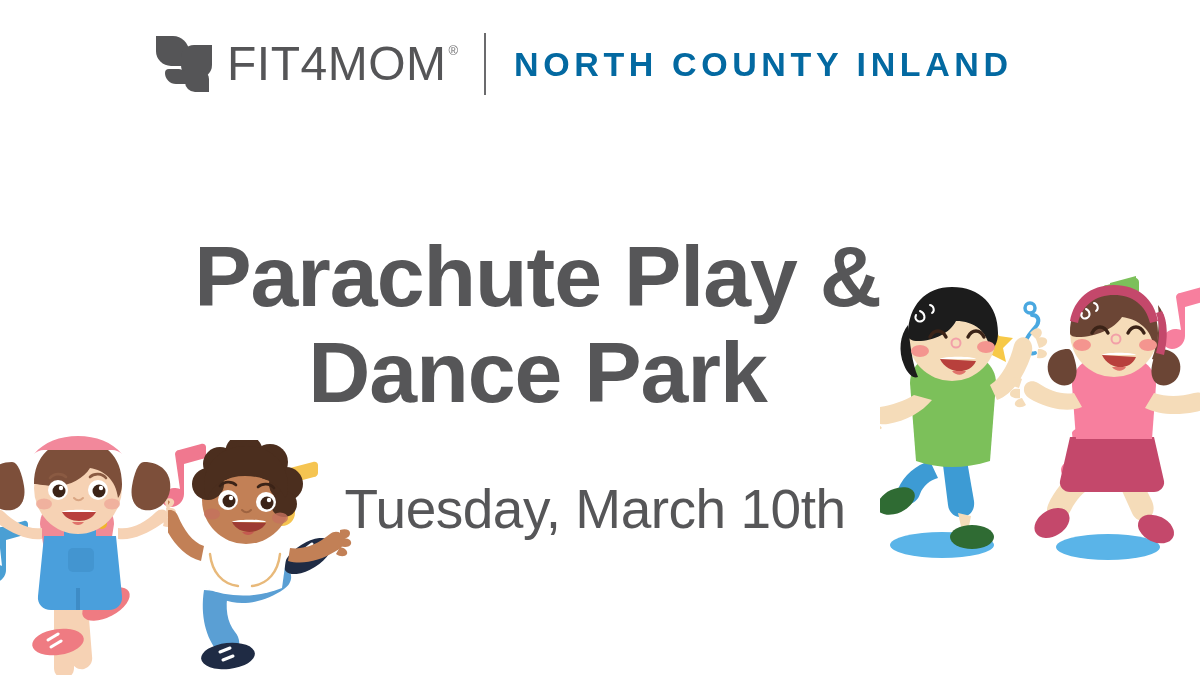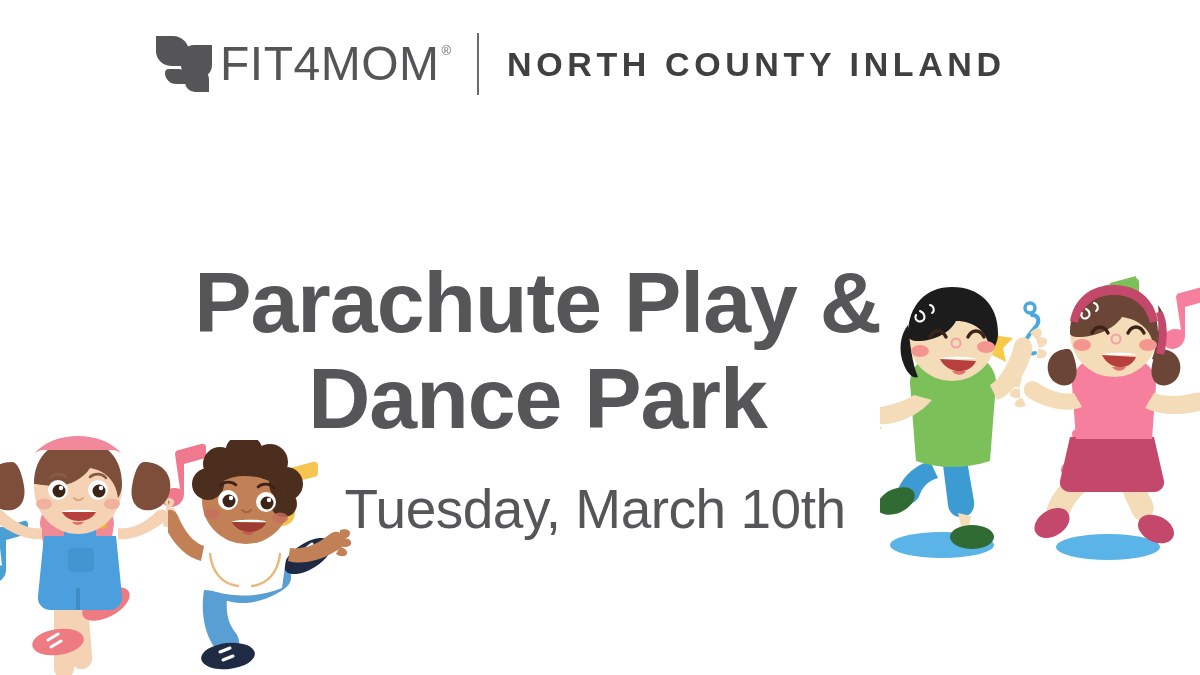--- a/index.html
+++ b/index.html
@@ -22,21 +22,21 @@
     left: 155px;
     top: 33px;
     display: flex;
     align-items: center;
     height: 62px;
   }
   #brand-mark { width: 58px; height: 58px; flex: none; }
   #brand-wordmark-wrap {
     display: flex;
     align-items: flex-start;
-    margin-left: 7px;
+    margin-left: 14px;
   }
   #brand-wordmark {
     font-size: 48px;
     letter-spacing: 0.5px;
     color: #555557;
     font-weight: 400;
     line-height: 1;
     white-space: nowrap;
   }
   #brand-reg {
@@ -50,30 +50,30 @@
     width: 2px;
     height: 62px;
     background: #6b6b6d;
     margin: 0 28px 0 26px;
     flex: none;
   }
   #chapter-name {
     font-size: 34px;
     font-weight: bold;
     letter-spacing: 4.6px;
-    color: #404040;
+    color: #0369a1;
     white-space: nowrap;
     line-height: 1;
   }
 
   
   #headline {
     position: absolute;
     left: 0;
-    top: 254px;
+    top: 228px;
     width: 1075px;
     text-align: center;
     font-size: 86px;
     font-weight: bold;
     line-height: 1.12;
     letter-spacing: -1px;
     color: #565658;
   }
   #details {
     position: absolute;

